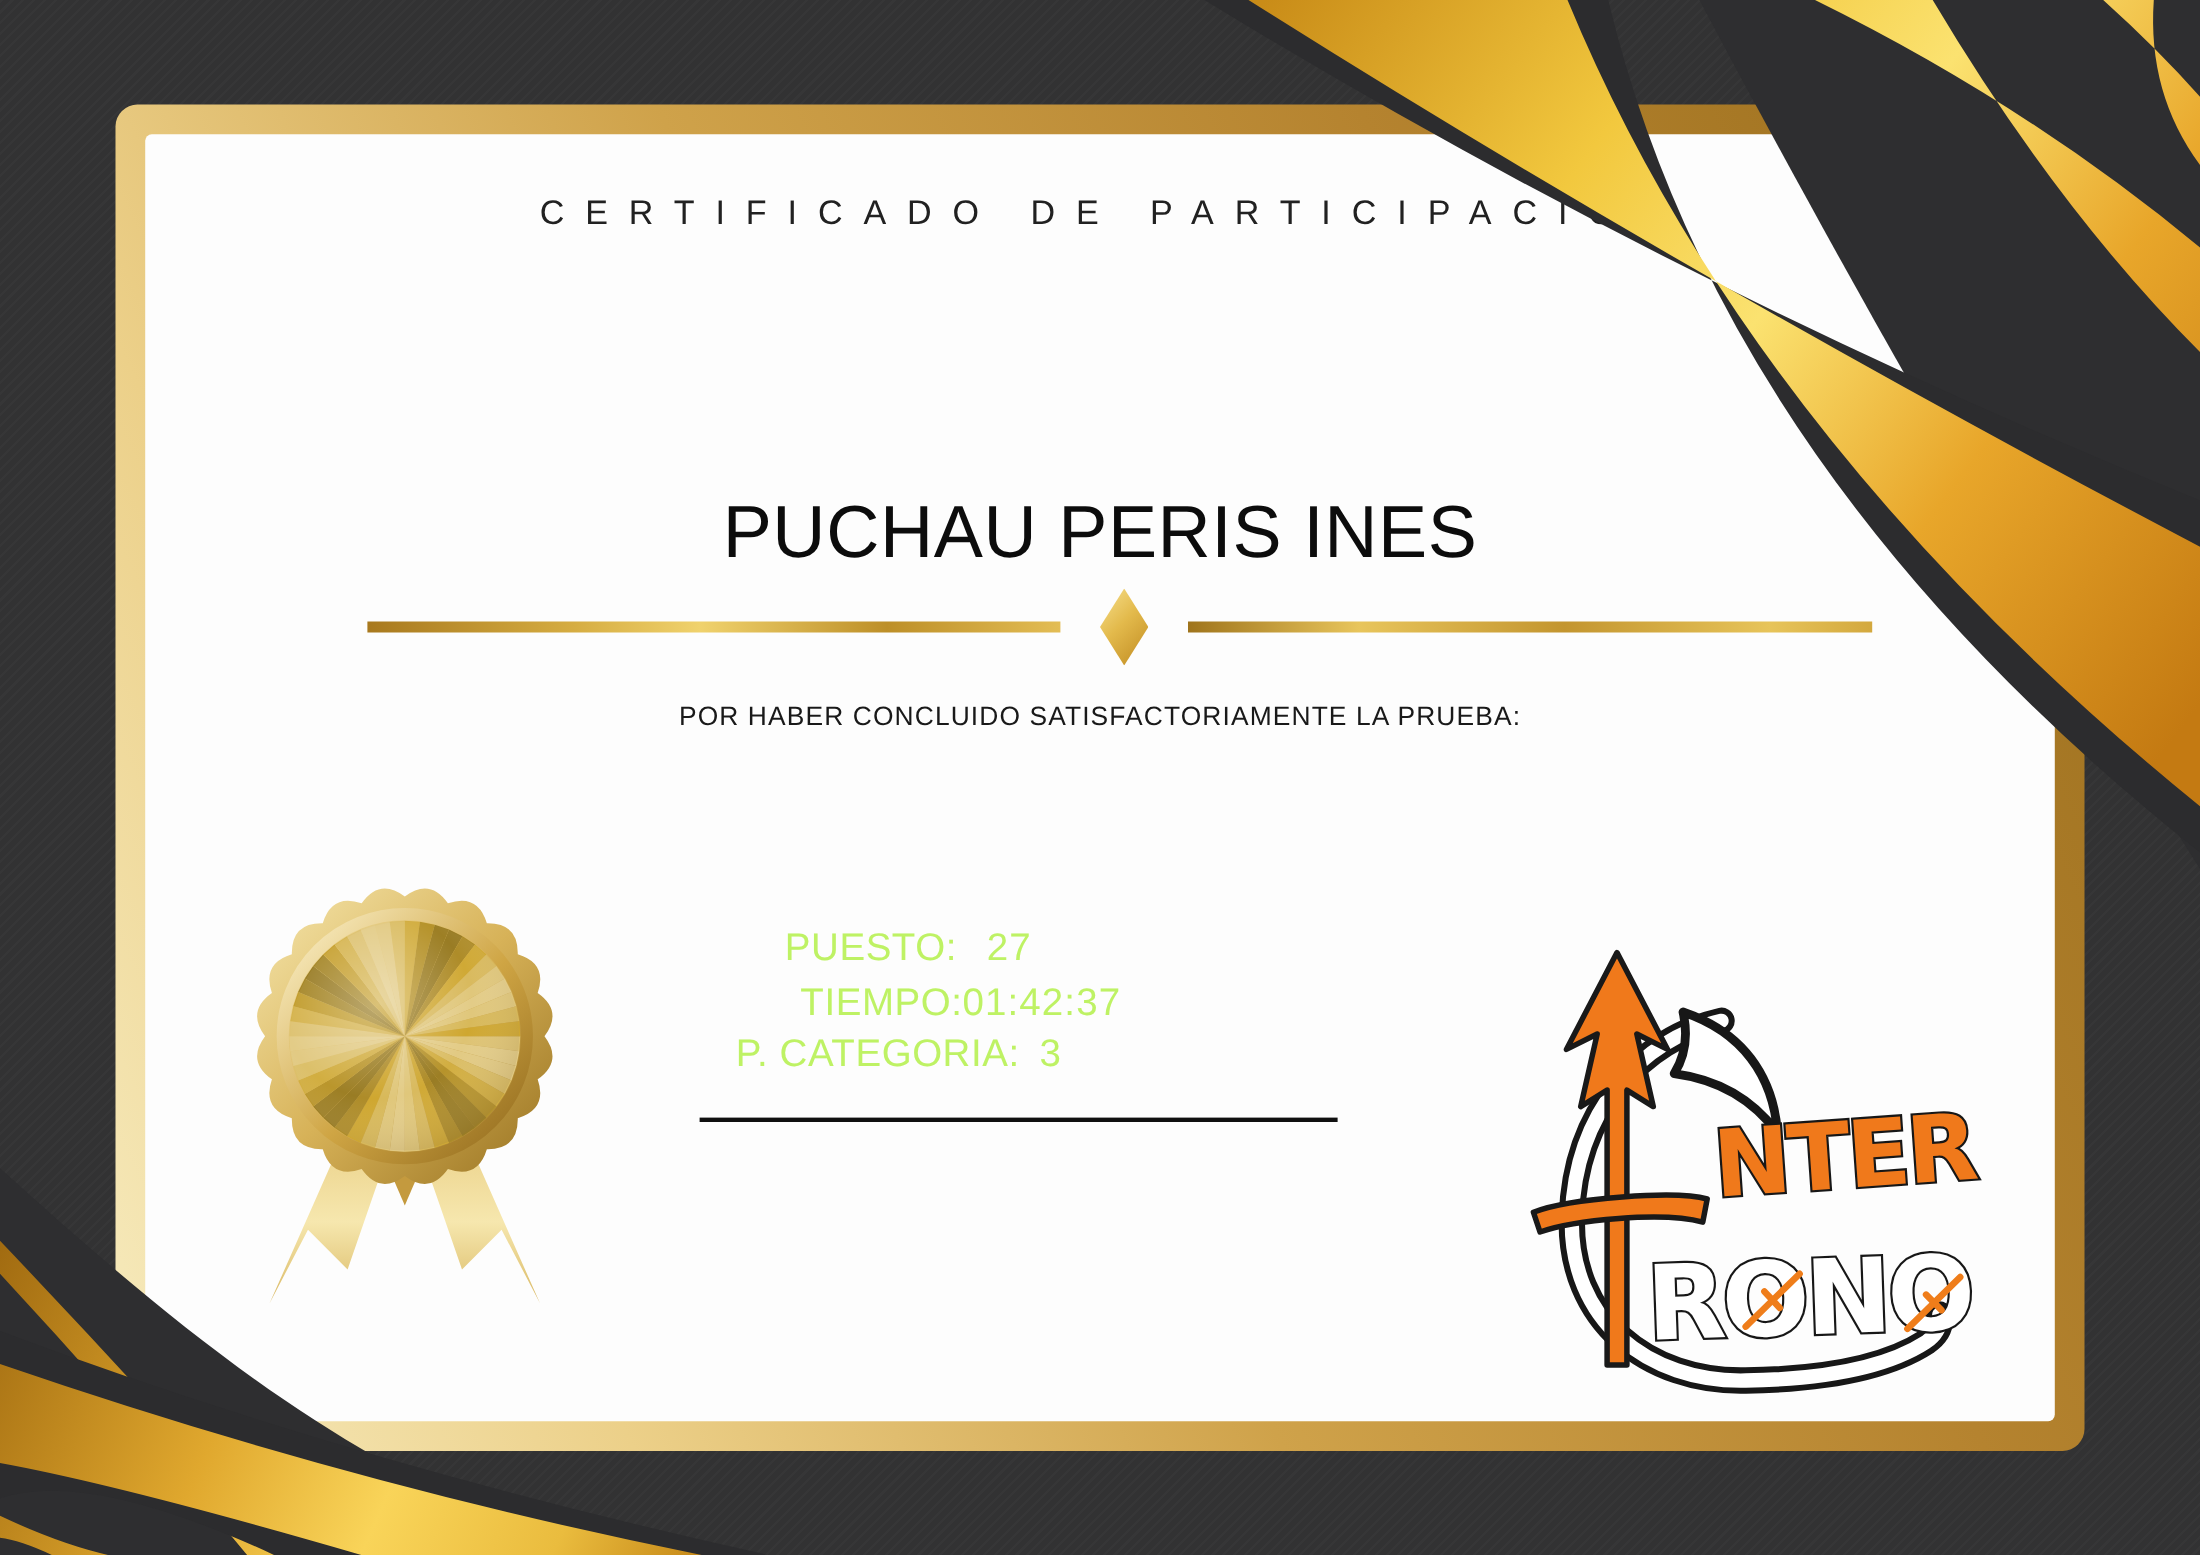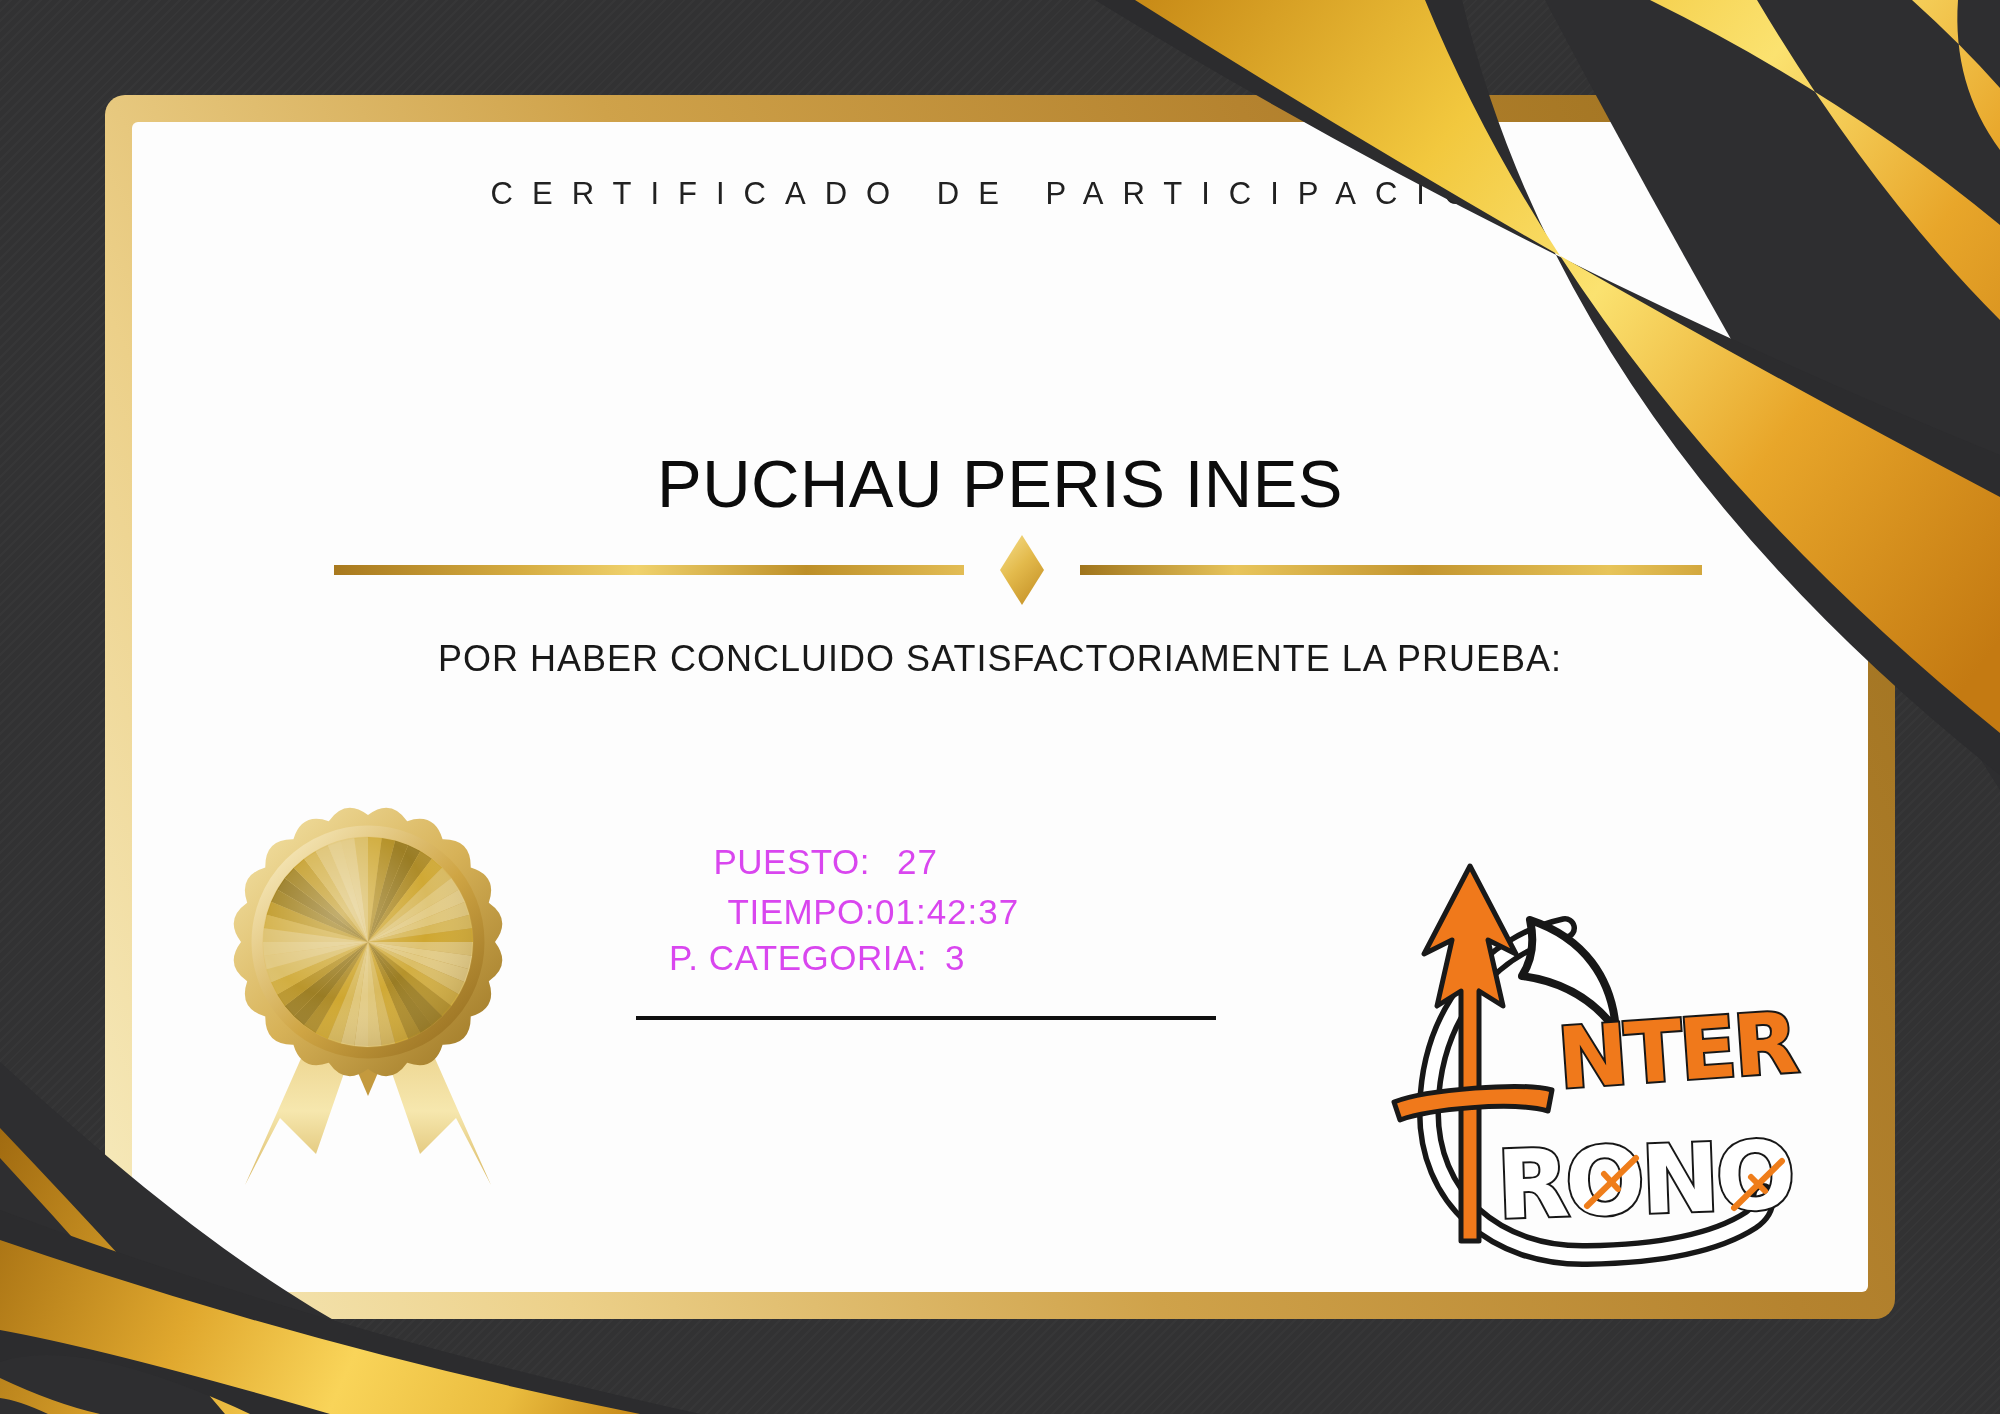--- a/index.html
+++ b/index.html
@@ -50,24 +50,24 @@
     background:linear-gradient(90deg,#9f741c 0%,#e8c55c 25%,#c3952f 55%,#e7c45a 85%,#d3a83e 100%);
   }
   .div-gap { width:36px; }
   .diamond {
     width:44px; height:70px; flex:0 0 44px;
     clip-path:polygon(50% 0, 100% 50%, 50% 100%, 0 50%);
     background:linear-gradient(135deg,#f7e08e 0%,#e3ba4c 45%,#c08a20 100%);
   }
   .cert-subtitle {
     position:absolute; left:0; right:0; top:638px; text-align:center;
-    font-size:36px; letter-spacing:1px; color:#191919; font-weight:400;
+    font-size:24px; letter-spacing:1px; color:#191919; font-weight:400;
     white-space:nowrap;
   }
-  .stat-row { position:absolute; display:flex; align-items:baseline; font-size:35px; color:#d946ef; white-space:nowrap; }
+  .stat-row { position:absolute; display:flex; align-items:baseline; font-size:35px; color:#bef264; white-space:nowrap; }
   .stat-row .lbl { display:inline-block; text-align:right; letter-spacing:0.5px; }
   .stat-row .val { display:inline-block; letter-spacing:1px; }
   .row-puesto    { left:640px; top:842px; }
   .row-puesto    .lbl { width:230px; } .row-puesto .val { margin-left:27px; }
   .row-tiempo    { left:640px; top:892px; }
   .row-tiempo    .lbl { width:235px; } .row-tiempo .val { }
   .row-categoria { left:640px; top:938px; }
   .row-categoria .lbl { width:287px; } .row-categoria .val { margin-left:18px; }
   .sig-line {
     position:absolute; left:636px; top:1016px; width:580px; height:4px; background:#101010;

